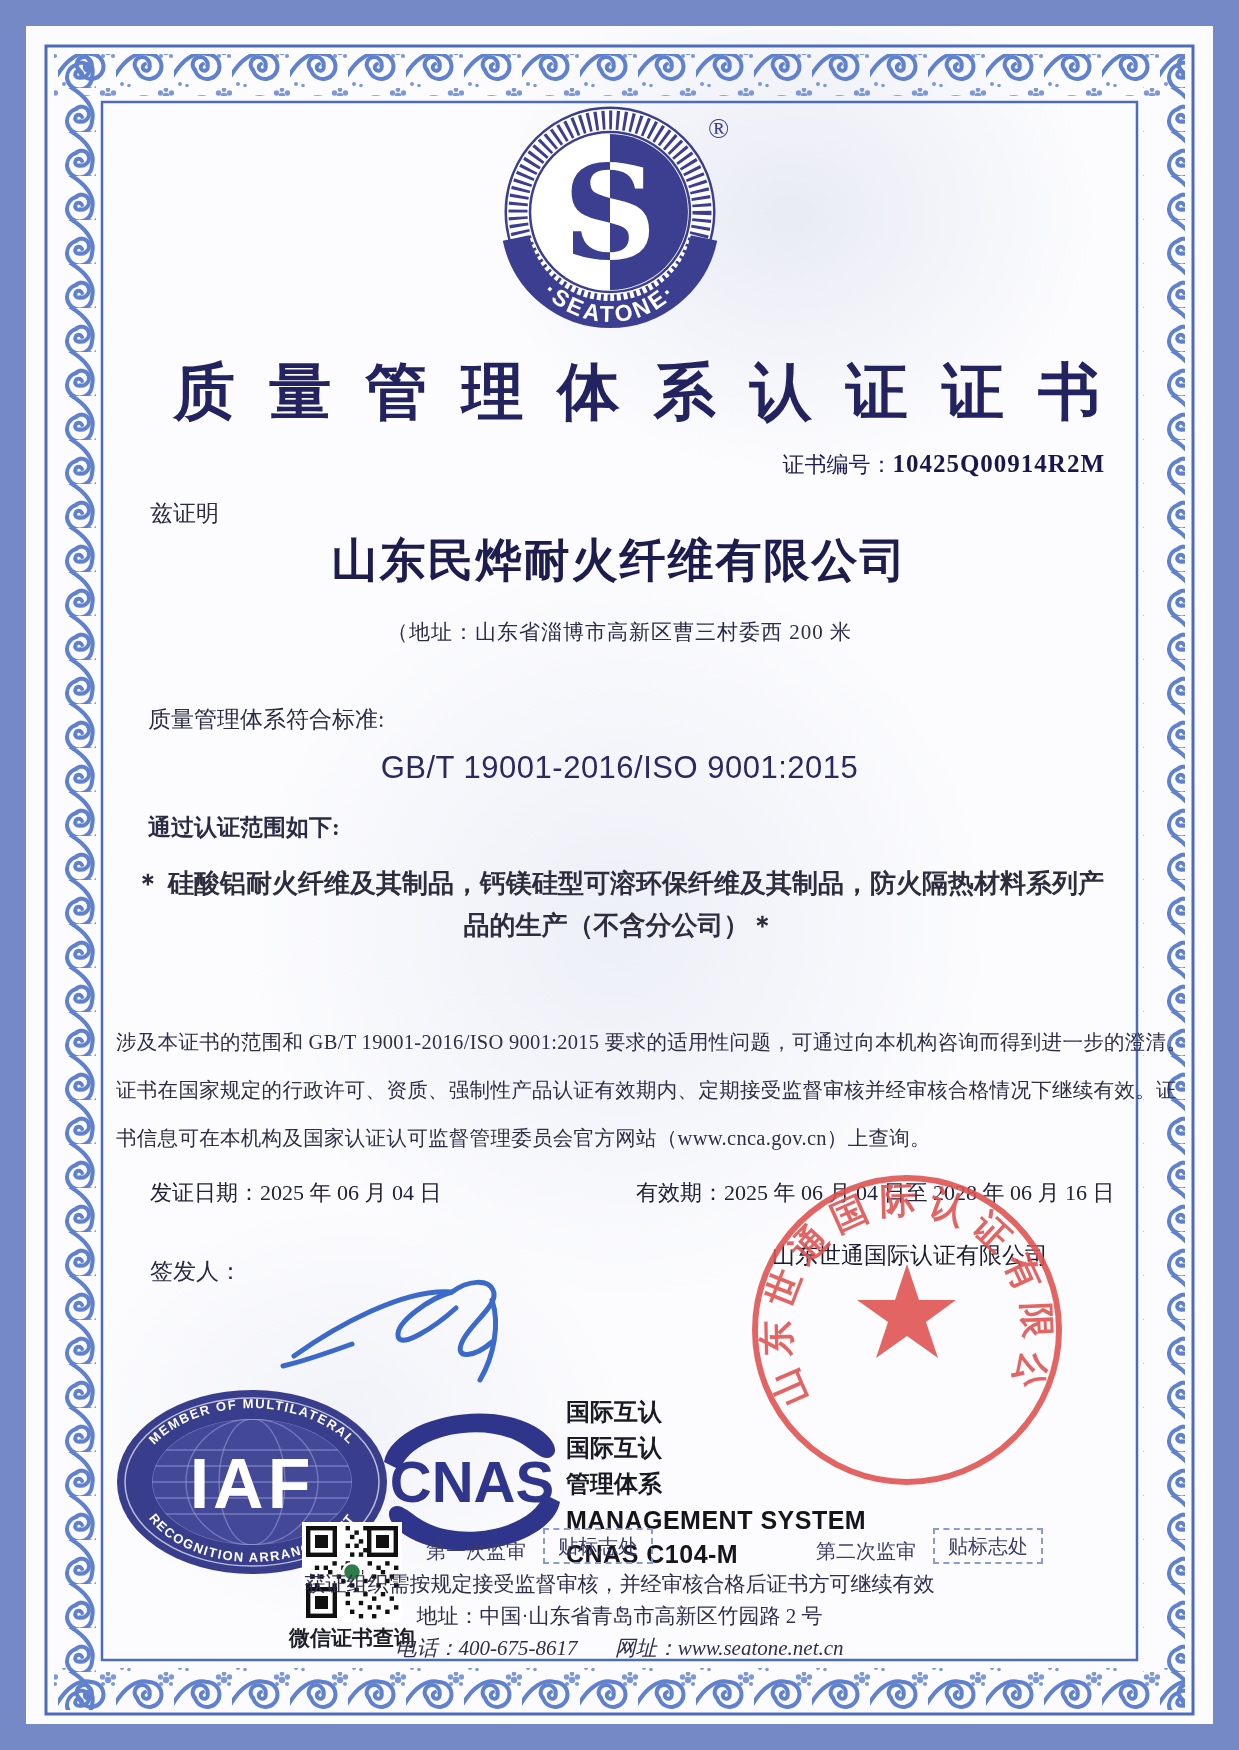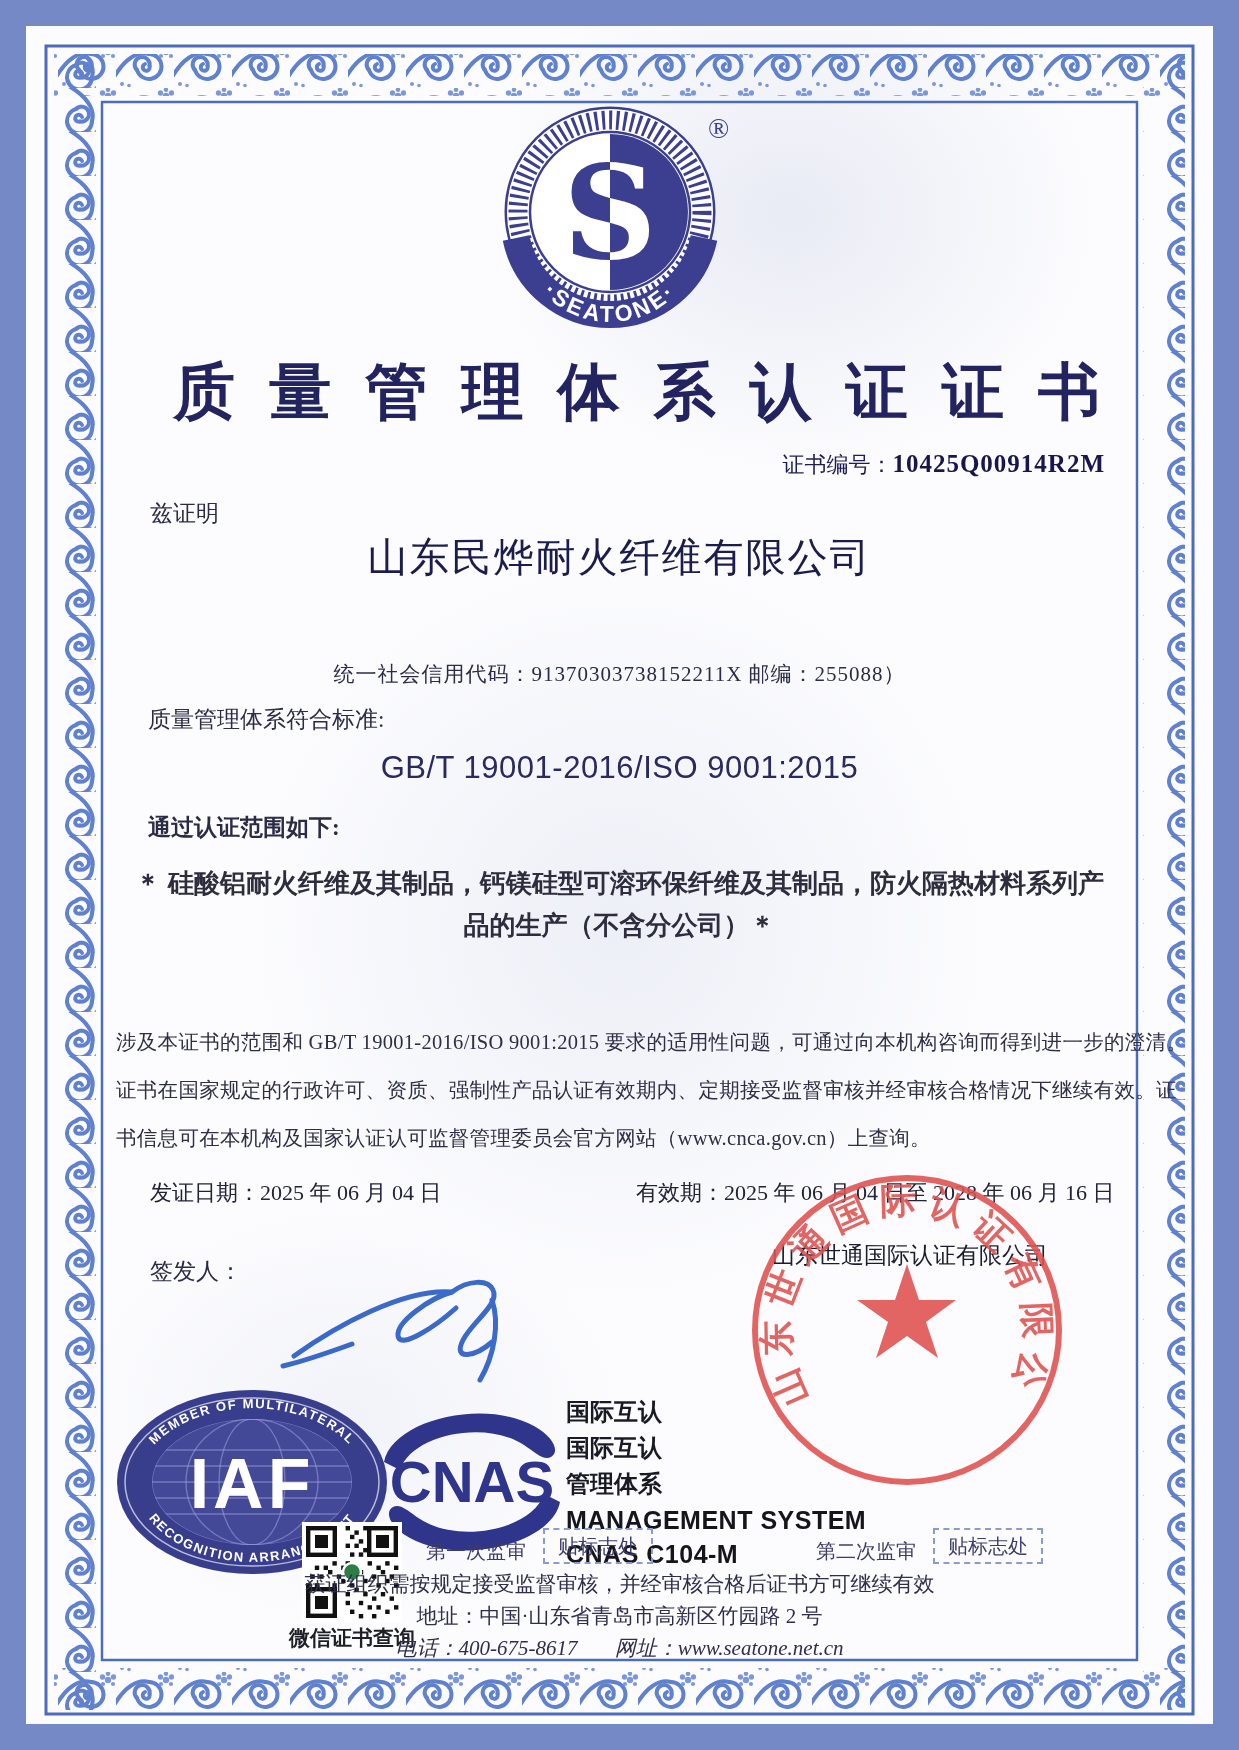--- a/index.html
+++ b/index.html
@@ -19,21 +19,21 @@
   .wm3{left:70px;top:1200px;width:560px;height:430px;
        background:radial-gradient(ellipse, rgba(150,160,205,.10), rgba(150,160,205,0) 70%);}
   svg.layer{left:0;top:0;width:1239px;height:1750px;pointer-events:none;}
   .content{left:0;top:0;width:1239px;height:1750px;z-index:3;}
   .ctr{left:104px;width:1031px;text-align:center;}
   .title{top:350px;font-size:62px;font-weight:700;color:#23235f;
          letter-spacing:.55em;padding-left:.55em;}
   .certno{top:450px;left:104px;width:1001px;text-align:right;font-size:22px;color:#1d1d52;}
   .certno b{font-size:25px;letter-spacing:1px;color:#17174d;}
   .intro{left:150px;top:498px;font-size:23px;color:#2b2b46;}
-  .company{top:530px;font-size:40px;font-weight:400;color:#1d1d4d;letter-spacing:2px;}
+  .company{top:530px;font-size:46px;font-weight:700;color:#1d1d4d;letter-spacing:2px;}
   .addr{font-size:21px;color:#2c2c48;letter-spacing:1px;}
   .addr1{top:618px;} .addr2{top:660px;}
   .h-label{left:148px;font-size:23px;color:#2b2b46;}
   .stdh{top:704px;} .scopeh{top:812px;font-weight:bold;}
   .gbt{top:750px;font-size:31px;color:#2a2a60;font-family:"Liberation Sans","DejaVu Sans",sans-serif;letter-spacing:.5px;}
   .scope{font-size:26px;font-weight:700;color:#2d2d3e;font-family:"Liberation Sans","DejaVu Sans",sans-serif;}
   .scope1{top:866px;} .scope2{top:908px;}
   .legal{left:116px;font-size:20.5px;color:#2e2e46;white-space:nowrap;letter-spacing:.3px;}
   .lg1{top:1028px;} .lg2{top:1076px;} .lg3{top:1124px;}
   .daterow{font-size:22px;color:#222238;white-space:nowrap;}
@@ -246,21 +246,21 @@
 
 <div class="abs content">
   <div class="abs ctr title">质量管理体系认证证书</div>
 
   <div class="abs certno">
     <span>证书编号：</span><b>10425Q00914R2M</b>
   </div>
 
   <div class="abs intro">兹证明</div>
   <div class="abs ctr company">山东民烨耐火纤维有限公司</div>
-  <div class="abs ctr addr addr2">统一社会信用代码：91370303738152211X 邮编：255088）</div>
+  <div class="abs ctr addr addr1">（地址：山东省淄博市高新区曹三村委西 200 米</div>
 
   <div class="abs h-label stdh">质量管理体系符合标准:</div>
   <div class="abs ctr gbt">GB/T 19001-2016/ISO 9001:2015</div>
   <div class="abs h-label scopeh">通过认证范围如下:</div>
   <div class="abs ctr scope scope1">＊ 硅酸铝耐火纤维及其制品，钙镁硅型可溶环保纤维及其制品，防火隔热材料系列产</div>
   <div class="abs ctr scope scope2">品的生产（不含分公司）＊</div>
 
   <div class="abs legal lg1">涉及本证书的范围和 GB/T 19001-2016/ISO 9001:2015 要求的适用性问题，可通过向本机构咨询而得到进一步的澄清。</div>
   <div class="abs legal lg3">书信息可在本机构及国家认证认可监督管理委员会官方网站（www.cnca.gov.cn）上查询。</div>
   <div class="abs legal lg2">证书在国家规定的行政许可、资质、强制性产品认证有效期内、定期接受监督审核并经审核合格情况下继续有效。证</div>

